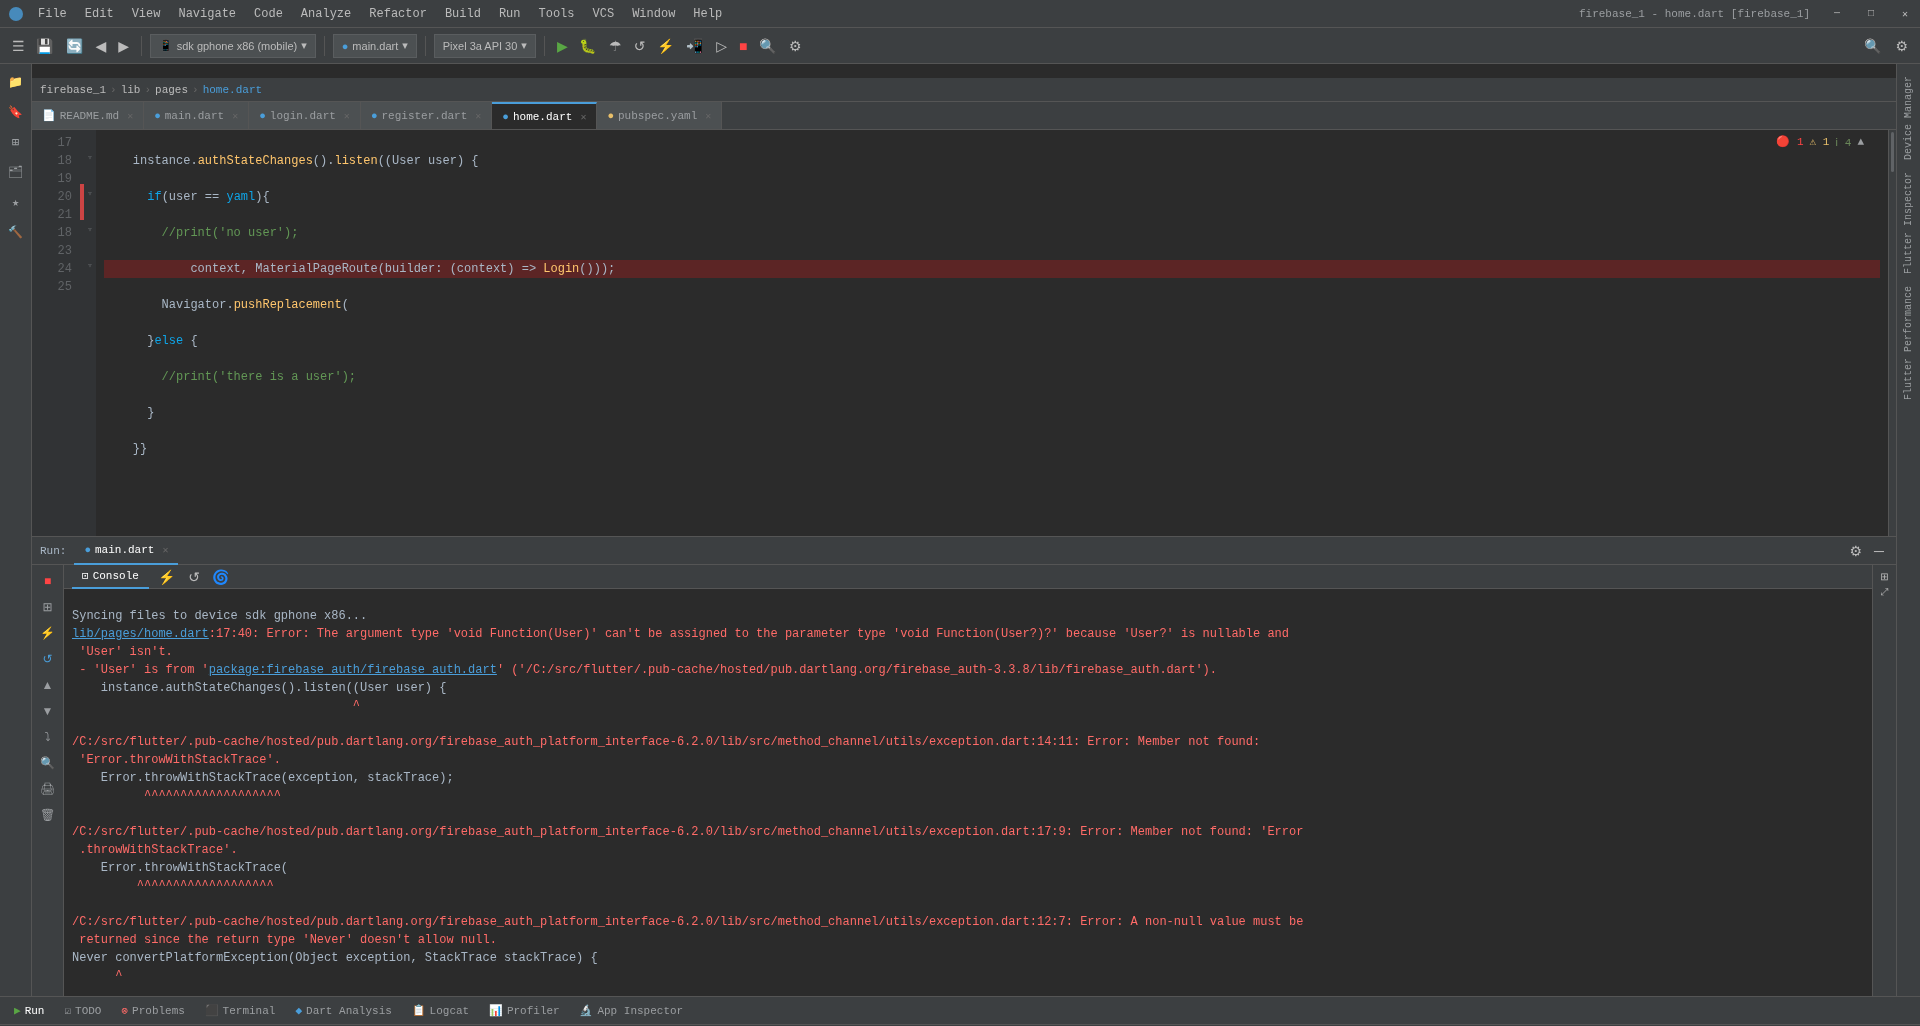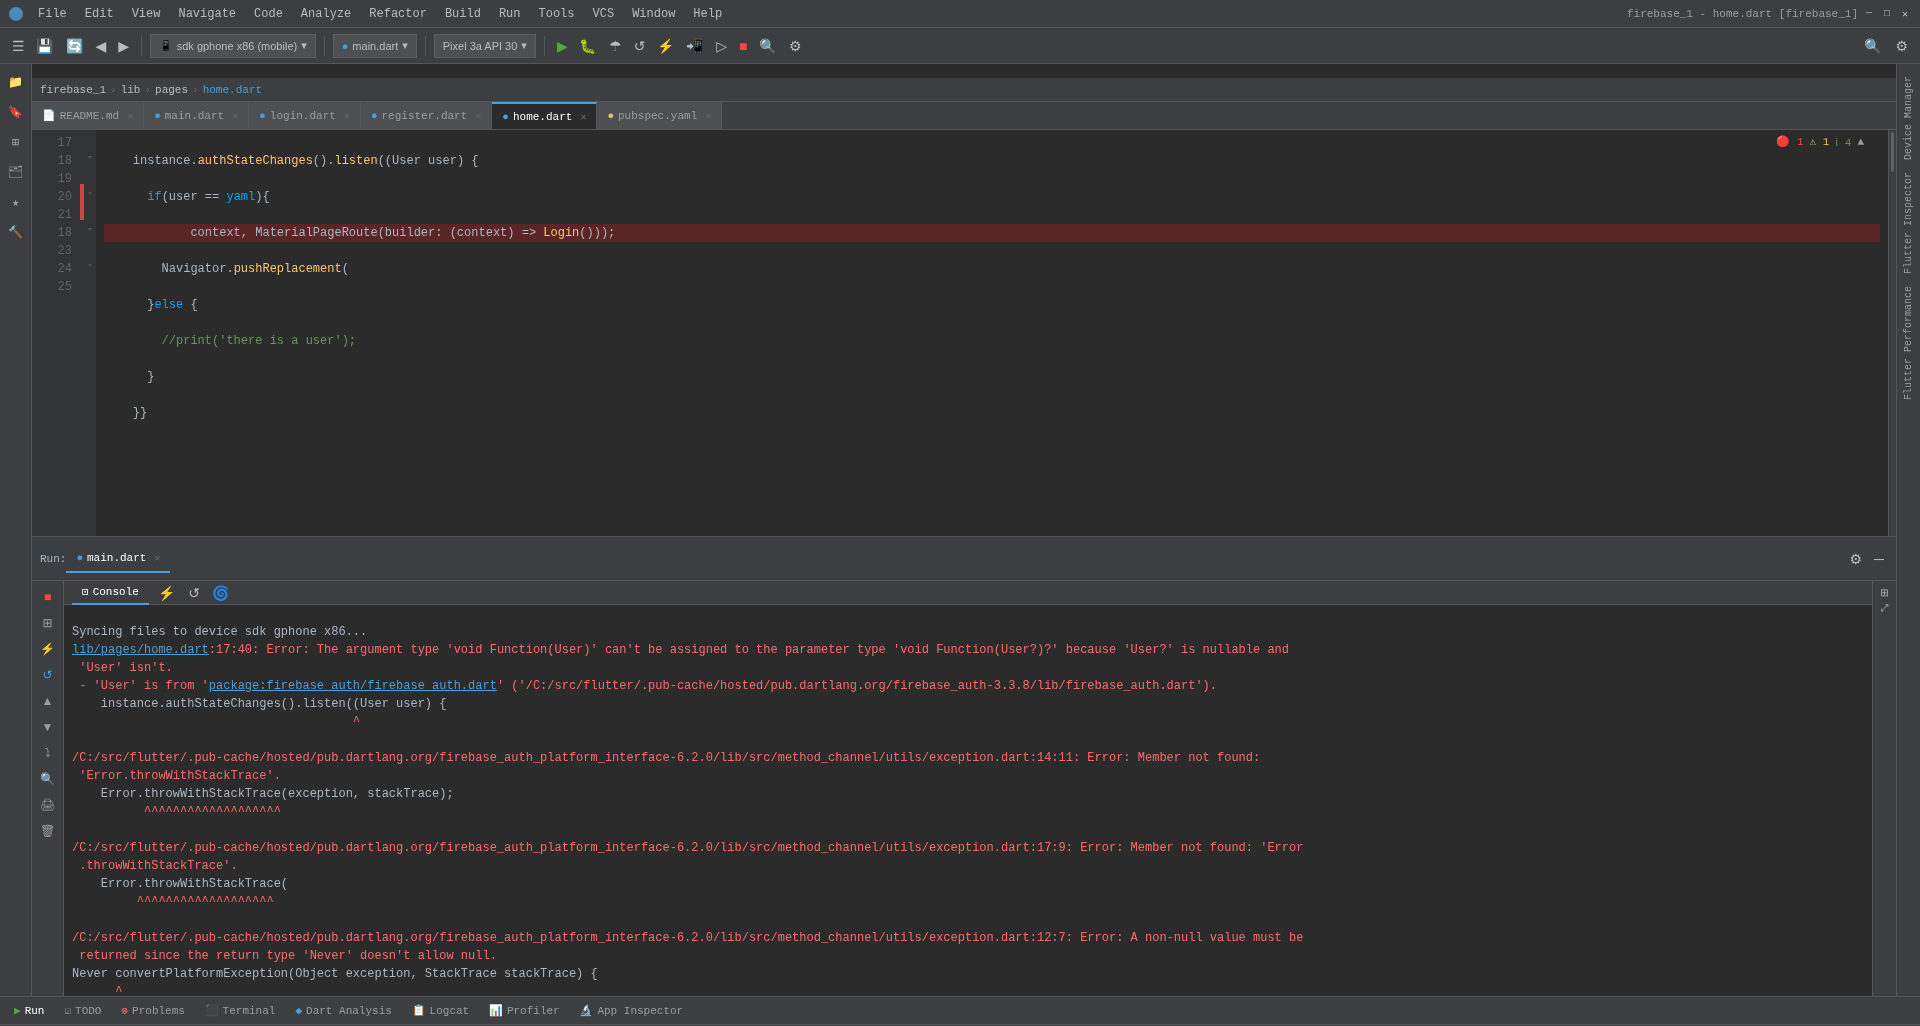--- a/index.html
+++ b/index.html
@@ -224,24 +224,24 @@
       height: 460px;
       background: #2b2b2b;
       border-top: 1px solid #555;
       display: flex;
       flex-direction: column;
     }
     .run-panel-header {
       display: flex;
       align-items: center;
       background: #3c3f41;
-      height: 44px;
+      height: 28px;
       padding: 0 8px;
       border-bottom: 1px solid #555;
-      gap: 0;
+      gap: 8px;
     }
     .run-tab {
       display: flex;
       align-items: center;
       padding: 0 10px;
       height: 28px;
       color: #bbbbbb;
       font-size: 11px;
       cursor: pointer;
       gap: 4px;
@@ -352,21 +352,21 @@
   <span class="menu-bar-item">Navigate</span>
   <span class="menu-bar-item">Code</span>
   <span class="menu-bar-item">Analyze</span>
   <span class="menu-bar-item">Refactor</span>
   <span class="menu-bar-item">Build</span>
   <span class="menu-bar-item">Run</span>
   <span class="menu-bar-item">Tools</span>
   <span class="menu-bar-item">VCS</span>
   <span class="menu-bar-item">Window</span>
   <span class="menu-bar-item">Help</span>
-  <div style="margin-left:auto; display:flex; align-items:center; gap:4px;">
+  <div style="margin-left:auto; display:flex; align-items:center; gap:20px;">
     <span style="color:#9b9ea1; font-size:11px;">firebase_1 - home.dart [firebase_1]</span>
     <span class="win-btn">─</span>
     <span class="win-btn">□</span>
     <span class="win-btn">✕</span>
   </div>
 </div>
 
 <div class="toolbar" style="position:relative;">
   <button class="toolbar-icon-btn">☰</button>
   <button class="toolbar-icon-btn">💾</button>
@@ -493,20 +493,21 @@
         <div style="height:18px; display:flex; align-items:center; justify-content:center; color:#606366; font-size:9px;">▿</div>
         <div style="height:18px;"></div>
         <div style="height:18px; display:flex; align-items:center; justify-content:center; color:#606366; font-size:9px;">▿</div>
         <div style="height:18px;"></div>
         <div style="height:18px; display:flex; align-items:center; justify-content:center; color:#606366; font-size:9px;">▿</div>
         <div style="height:18px;"></div>
       </div>
       <div class="code-content">
 <div class="code-line">    instance.<span class="fn">authStateChanges</span>().<span class="fn">listen</span>((<span class="cl">User</span> user) {</div>
 <div class="code-line">      <span class="kw">if</span>(user == <span class="kw">yaml</span>){</div>
+<div class="code-line">        <span class="cm">//print('no user');</span></div>
 <div class="code-line hl-red">            context, <span class="cl">MaterialPageRoute</span>(builder: (context) =&gt; <span class="fn">Login</span>()));</div>
 <div class="code-line">        <span class="cl">Navigator</span>.<span class="fn">pushReplacement</span>(</div>
 <div class="code-line">      }<span class="kw">else</span> {</div>
 <div class="code-line">        <span class="cm">//print('there is a user');</span></div>
 <div class="code-line">      }</div>
 <div class="code-line">    }}</div>
       </div>
 
       <div style="position:absolute; top:4px; right:32px; display:flex; align-items:center; gap:6px; font-size:11px;">
         <span style="color:#ff4444;">🔴 <span>1</span></span>

